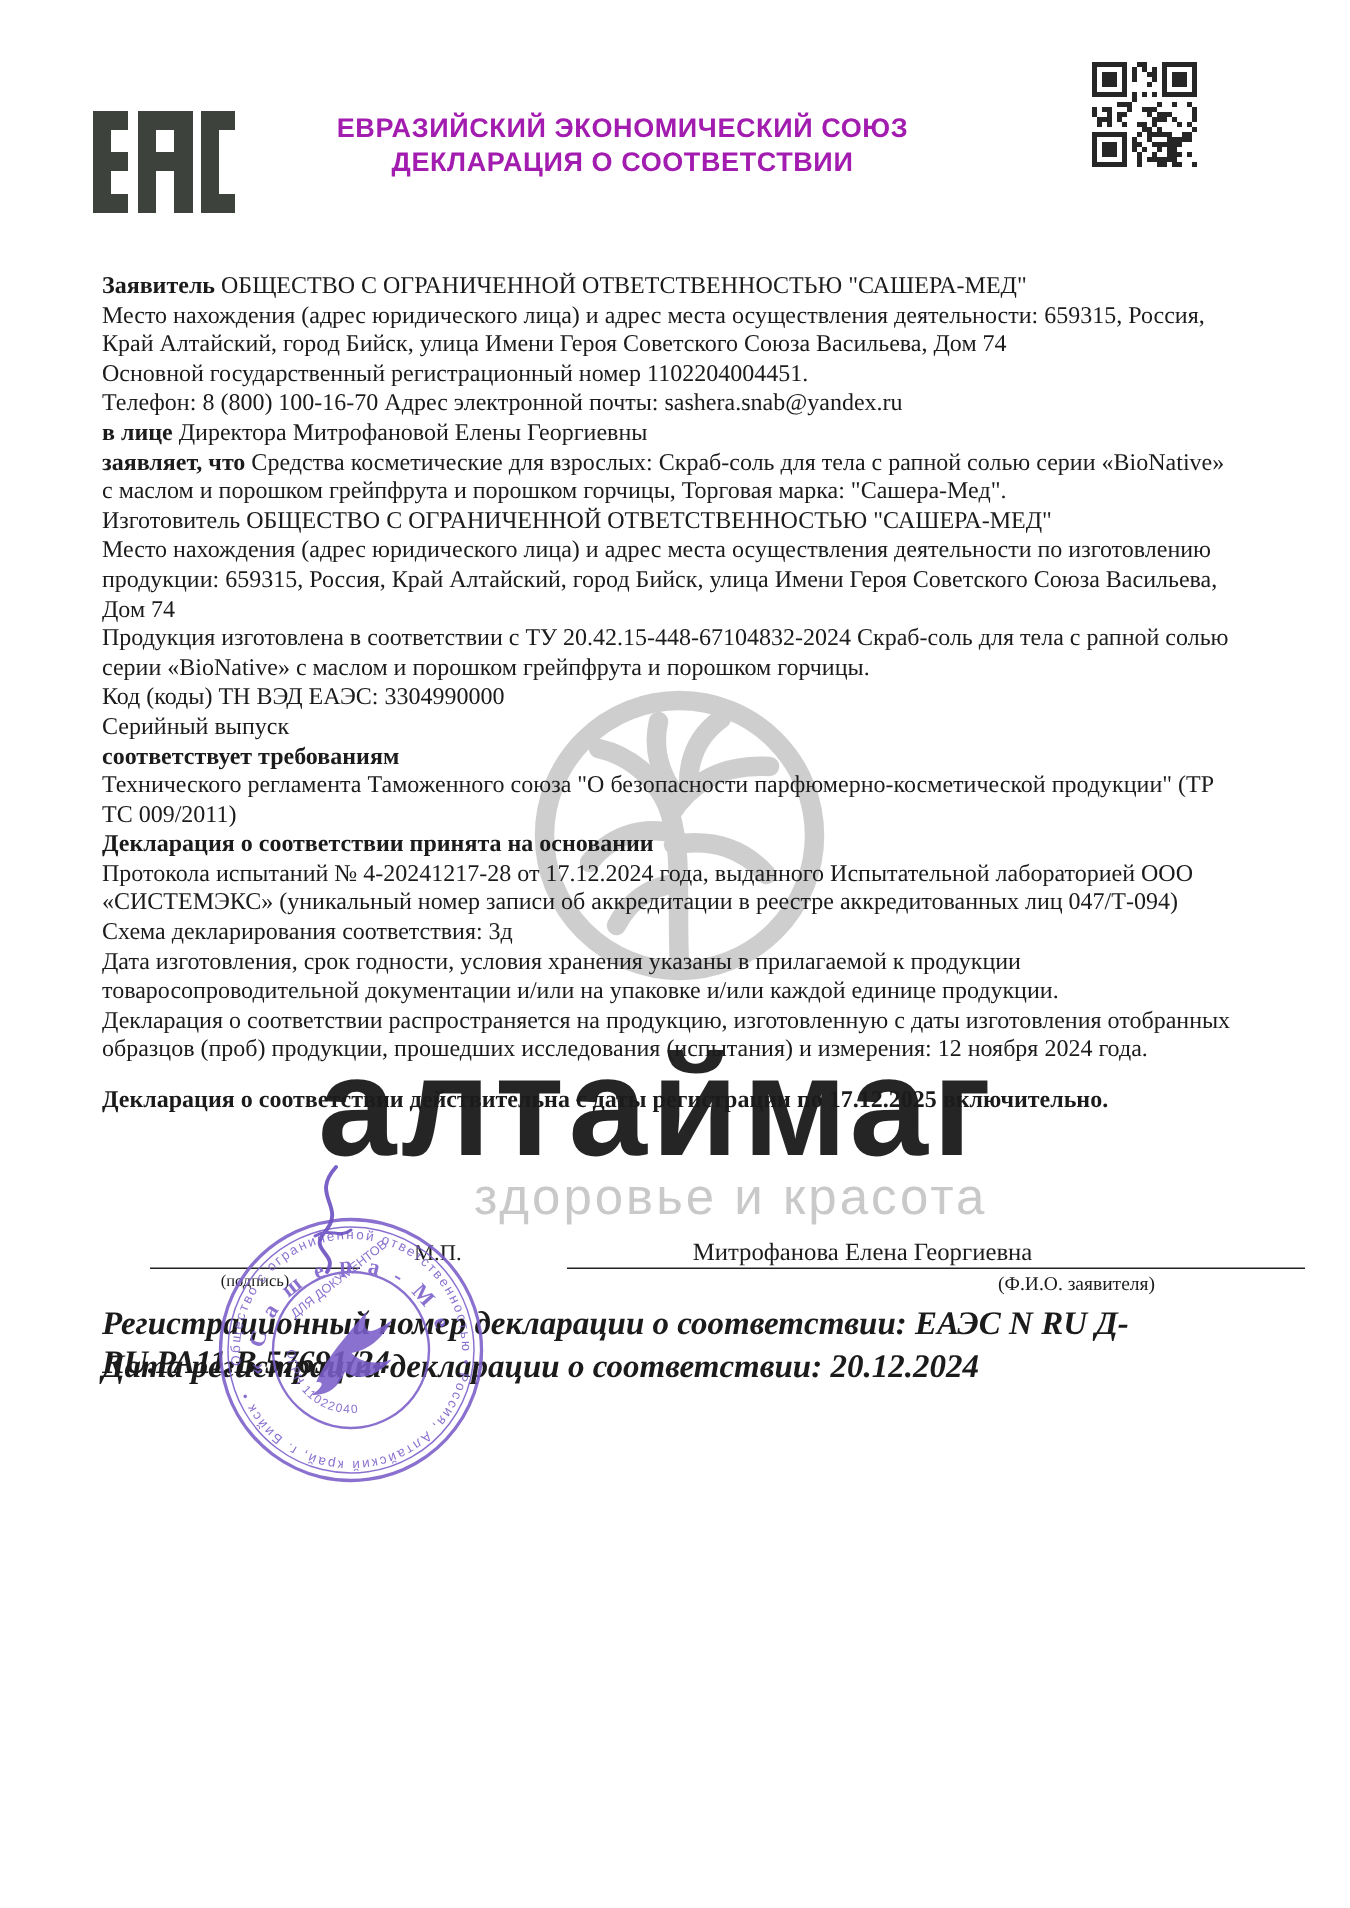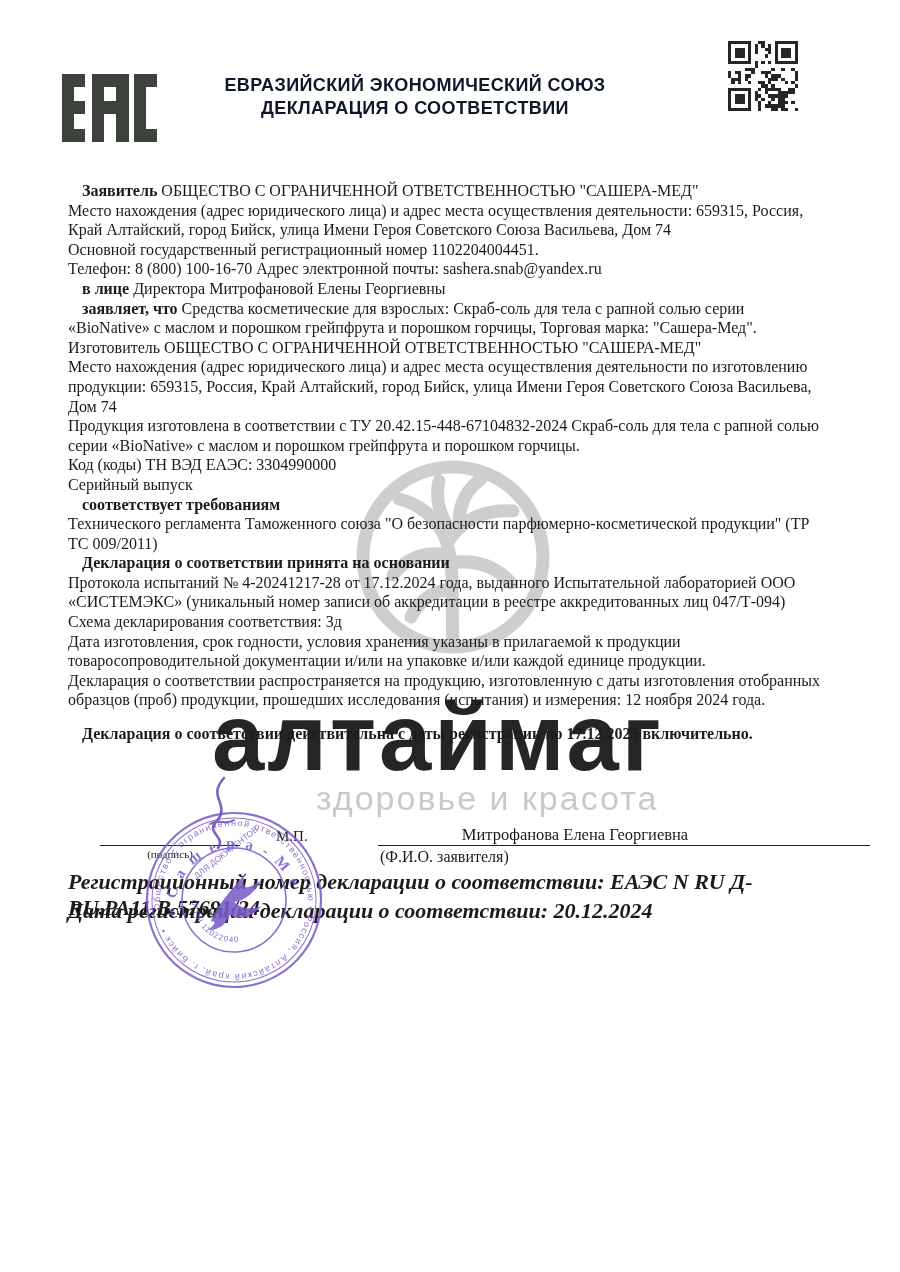--- a/index.html
+++ b/index.html
@@ -2,44 +2,44 @@
 <html><head>
 <meta charset="utf-8">
 <style>
   html,body{margin:0;padding:0;background:#e8e8e8;}
   .page{position:relative;width:900px;height:1272px;background:#ffffff;overflow:hidden;
         font-family:"Liberation Serif", serif;color:#1b1b1b;margin:0 auto;}
   
   .eac-logo{position:absolute;left:62px;top:68px;width:95px;height:80px;}
   .doc-title{position:absolute;left:115px;top:74px;width:600px;text-align:center;
              font-family:"Liberation Sans", sans-serif;font-weight:700;
-             font-size:18px;line-height:23px;color:#0f172a;letter-spacing:.4px;}
+             font-size:18px;line-height:23px;color:#a21caf;letter-spacing:.4px;}
   .qr{position:absolute;left:728px;top:40px;width:70px;height:72px;}
   
   .wm-circle{position:absolute;left:355px;top:459px;width:196px;height:196px;z-index:1;opacity:.8;}
   .wm-brand{position:absolute;left:212px;top:684px;z-index:1;
             font-family:Liberation Sans, sans-serif;font-weight:700;
             font-size:94px;letter-spacing:3px;color:#000000;opacity:.85;}
   .wm-slogan{position:absolute;left:316px;top:779px;z-index:1;
              font-family:"Liberation Sans", sans-serif;font-weight:400;
              font-size:34px;letter-spacing:2px;color:#c7c7c7;opacity:.95;}
   
   .doc-body{position:absolute;left:68px;top:181px;width:758px;z-index:2;
             font-size:16px;line-height:19.6px;}
   .doc-body .para{margin:0;}
   .doc-body .para.gap{margin-top:14px;}
-  .doc-body .b{font-weight:700;margin-left:14px;}
+  .doc-body .b{font-weight:700;}
   
   .sig{position:absolute;z-index:2;margin-top:36px;}
   .mp-label{left:276px;top:792px;font-size:15px;}
   .sig-line-left{left:100px;top:770px;width:140px;height:39px;border-bottom:1.6px solid #222;}
   .sig-caption-left{left:100px;top:812px;width:140px;text-align:center;font-size:11px;}
   .sig-line-right{left:378px;top:770px;width:492px;height:39px;border-bottom:1.6px solid #222;}
   .signer-name{left:380px;top:789px;width:390px;text-align:center;font-size:16.5px;}
-  .sig-caption-right{left:380px;top:812px;width:390px;text-align:left;font-size:16px;}
+  .sig-caption-right{left:380px;top:812px;width:390px;text-align:right;font-size:13px;}
   
   .reg-line{position:absolute;left:68px;z-index:2;font-weight:700;font-size:22px;font-style:italic;}
   .reg-number{top:869px;}
   .reg-date{top:898px;}
   
   .stamp{position:absolute;left:139px;top:805px;width:190px;height:190px;z-index:3;
          opacity:.88;transform:rotate(-8deg);}
   .ink-sign{position:absolute;left:190px;top:776px;width:70px;height:78px;z-index:3;opacity:.9;}
 </style>
 </head>

